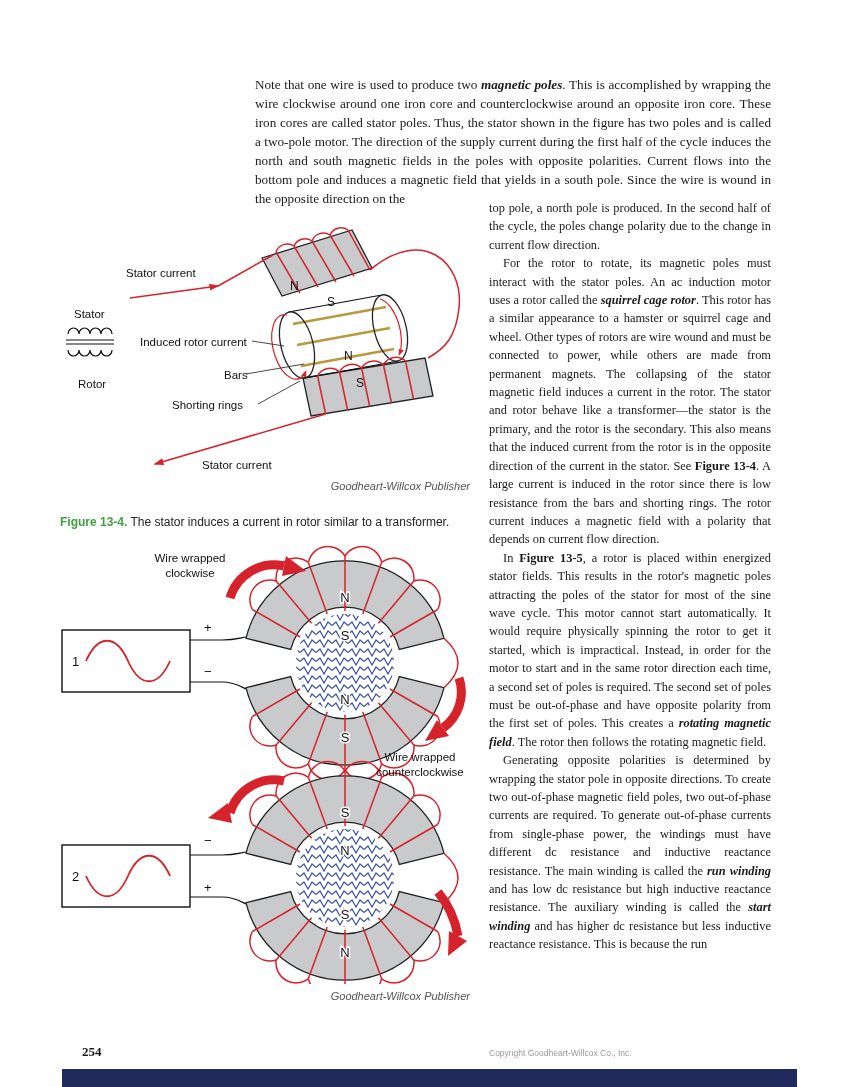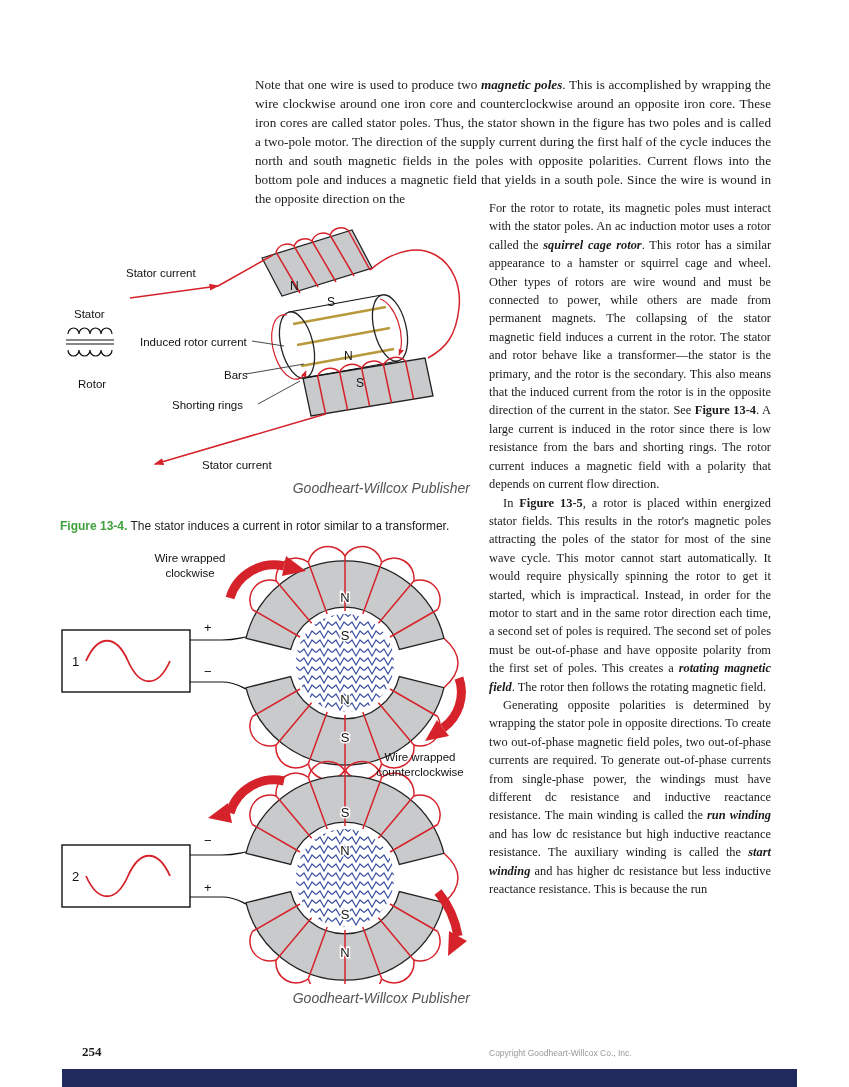--- a/index.html
+++ b/index.html
@@ -12,21 +12,21 @@
   .right-col { position:absolute; left:489px; top:199px; width:282px;
                font-size:12.4px; line-height:18.4px; text-align:justify; }
   .right-col p + p { text-indent:14px; }
   .run-bi { font-weight:bold; font-style:italic; }
   .run-b  { font-weight:bold; }
 
   .figure { position:absolute; left:60px; width:410px; }
   #fig4 { top:212px; }
   #fig5 { top:540px; }
   .credit { text-align:right; font-family:"Liberation Sans", sans-serif; font-style:italic;
-            font-size:14px; color:#555; margin-top:2px; }
+            font-size:11px; color:#555; margin-top:2px; }
   .caption { font-family:"Liberation Sans", sans-serif; font-size:12px; line-height:15.5px;
              color:#232323; margin-top:23px; }
   .caption .figlabel { color:var(--green); font-weight:bold; }
 
   .footer-num   { position:absolute; left:62px;  top:1044px; font-size:13px; font-weight:bold;margin-left:20px; }
   .footer-title { position:absolute; left:122px; top:1044px; font-size:13px; font-weight:bold; }
   .footer-copy  { position:absolute; left:489px; top:1048px; width:282px; 
                   font-family:"Liberation Sans", sans-serif; font-size:8.5px; color:#999; }
   .bottom-bar   { position:absolute; left:62px; top:1069px; width:787px; height:18px;
                   background:var(--navy); }
@@ -55,20 +55,21 @@
   .zigline { stroke:var(--rotorblue); stroke-width:1.2; fill:none; }
 </style>
 </head>
 <body>
 
 <div class="page">
 
   <div class="intro"><span>Note that one wire is used to produce two </span><span class="run-bi">magnetic poles</span><span>. This is accomplished by wrapping the wire clockwise around one iron core and counterclockwise around an opposite iron core. These iron cores are called stator poles. Thus, the stator shown in the figure has two poles and is called a two-pole motor. The direction of the supply current during the first half of the cycle induces the north and south magnetic fields in the poles with opposite polarities. Current flows into the bottom pole and induces a magnetic field that yields in a south pole. Since the wire is wound in the opposite direction on the</span></div>
 
   <div class="right-col">
+    <p><span>top pole, a north pole is produced. In the second half of the cycle, the poles change polarity due to the change in current flow direction.</span></p>
     <p><span>For the rotor to rotate, its magnetic poles must interact with the stator poles. An ac induction motor uses a rotor called the </span><span class="run-bi">squirrel cage rotor</span><span>. This rotor has a similar appearance to a hamster or squirrel cage and wheel. Other types of rotors are wire wound and must be connected to power, while others are made from permanent magnets. The collapsing of the stator magnetic field induces a current in the rotor. The stator and rotor behave like a transformer—the stator is the primary, and the rotor is the secondary. This also means that the induced current from the rotor is in the opposite direction of the current in the stator. See </span><span class="run-b">Figure 13-4</span><span>. A large current is induced in the rotor since there is low resistance from the bars and shorting rings. The rotor current induces a magnetic field with a polarity that depends on current flow direction.</span></p>
     <p><span>In </span><span class="run-b">Figure 13-5</span><span>, a rotor is placed within energized stator fields. This results in the rotor's magnetic poles attracting the poles of the stator for most of the sine wave cycle. This motor cannot start automatically. It would require physically spinning the rotor to get it started, which is impractical. Instead, in order for the motor to start and in the same rotor direction each time, a second set of poles is required. The second set of poles must be out-of-phase and have opposite polarity from the first set of poles. This creates a </span><span class="run-bi">rotating magnetic field</span><span>. The rotor then follows the rotating magnetic field.</span></p>
     <p><span>Generating opposite polarities is determined by wrapping the stator pole in opposite directions. To create two out-of-phase magnetic field poles, two out-of-phase currents are required. To generate out-of-phase currents from single-phase power, the windings must have different dc resistance and inductive reactance resistance. The main winding is called the </span><span class="run-bi">run winding</span><span> and has low dc resistance but high inductive reactance resistance. The auxiliary winding is called the </span><span class="run-bi">start winding</span><span> and has higher dc resistance but less inductive reactance resistance. This is because the run</span></p>
   </div>
 
   <div class="figure" id="fig4">
     <svg width="410" height="262" viewBox="0 0 410 262">
       <defs>
         <marker id="f4a" markerWidth="11" markerHeight="9" refX="8.5" refY="3.5" orient="auto" markerUnits="userSpaceOnUse">
           <path d="M0,0 L10,3.5 L0,7 Z" fill="#d6232b"></path>

